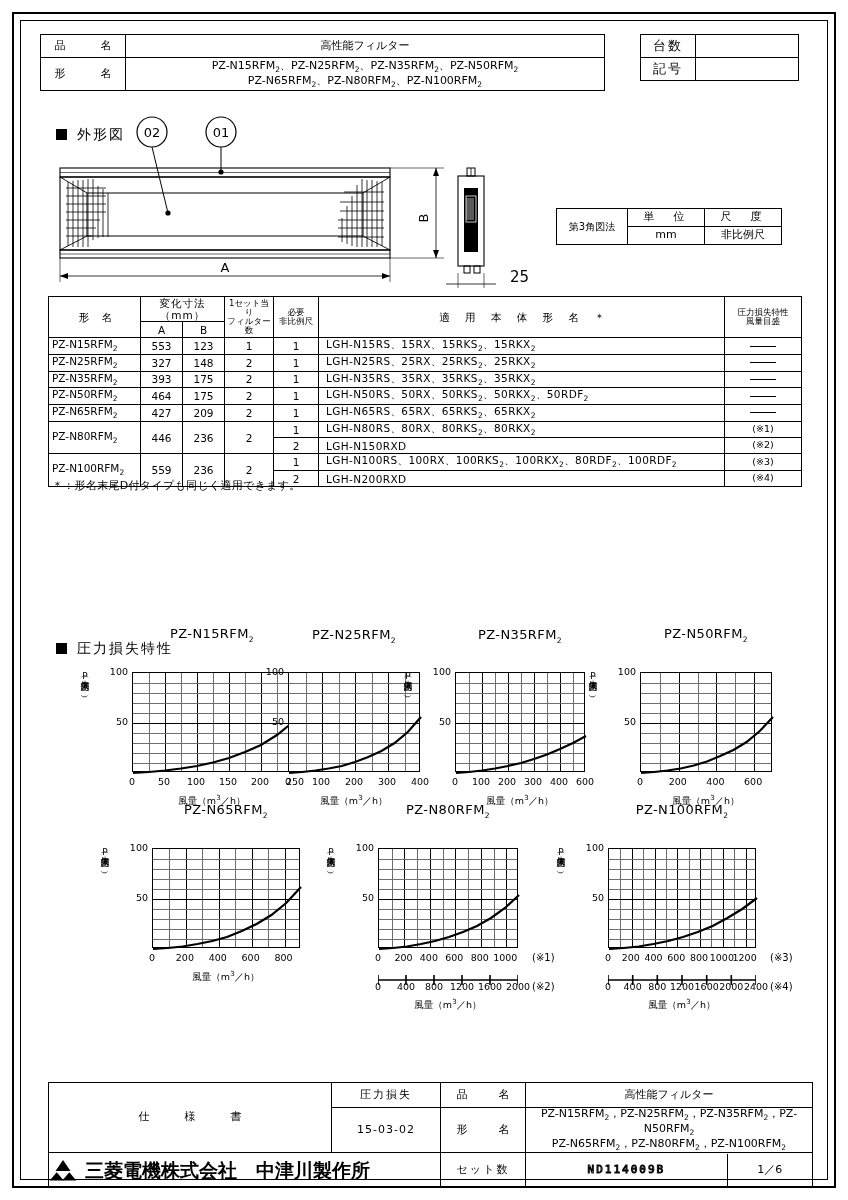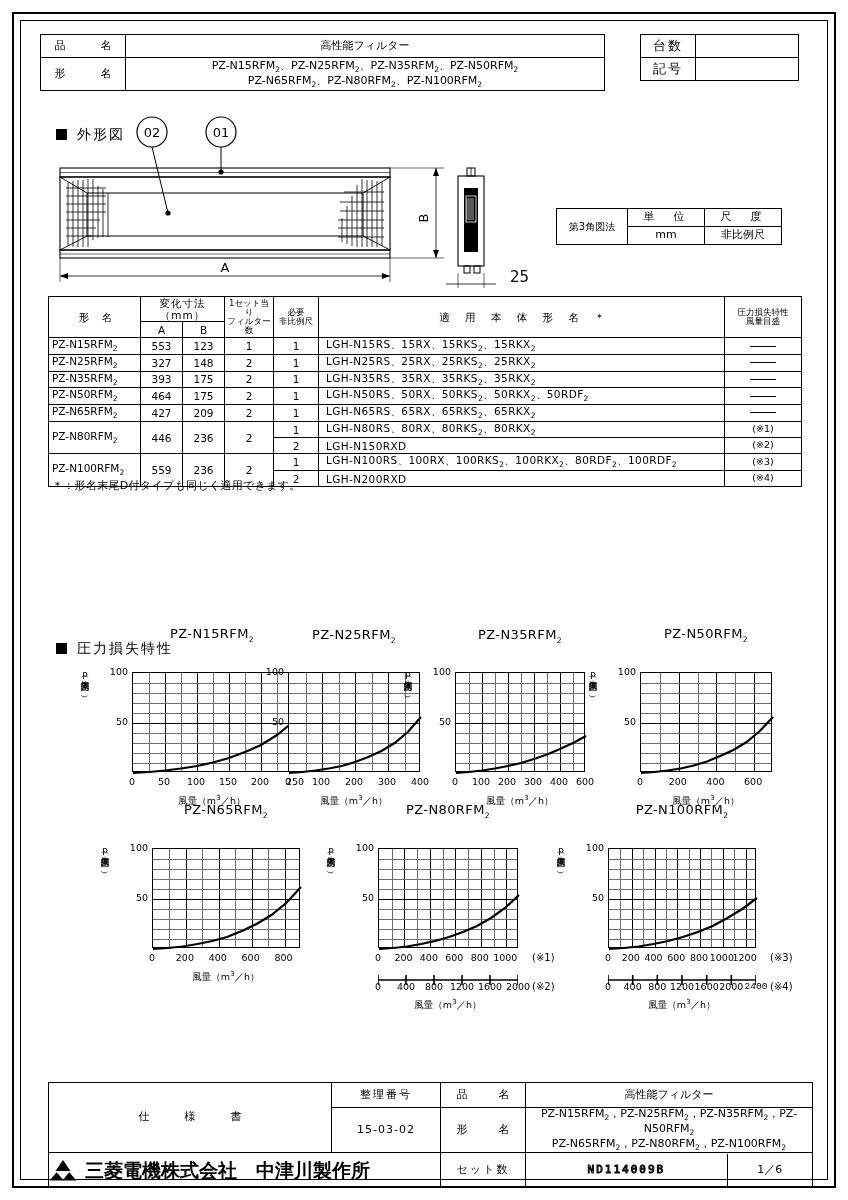--- a/index.html
+++ b/index.html
@@ -622,33 +622,33 @@
         <div class="marknote" style="left: 222px; top: 150px;">(※3)</div>
         <div class="scalebar" style="left: 60px; top: 168px; width: 148px; height: 10px;"><svg width="148" height="10">
             <path d="M0,5 L148,5 M0.0,0 L0.0,10 M24.7,0 L24.7,10 M49.3,0 L49.3,10 M74.0,0 L74.0,10 M98.7,0 L98.7,10 M123.3,0 L123.3,10 M148.0,0 L148.0,10" stroke="#000" stroke-width="1.6" fill="none"></path>
           </svg></div>
         <div class="xtick" style="width: 40px; left: 40px; top: 179px;">0</div>
         <div class="xtick" style="width: 40px; left: 64.6667px; top: 179px;">400</div>
         <div class="xtick" style="width: 40px; left: 89.3333px; top: 179px;">800</div>
         <div class="xtick" style="width: 40px; left: 114px; top: 179px;">1200</div>
         <div class="xtick" style="width: 40px; left: 138.667px; top: 179px;">1600</div>
         <div class="xtick" style="width: 40px; left: 163.333px; top: 179px;">2000</div>
-        <div class="xtick" style="width: 40px; left: 188px; top: 179px; font-family: Liberation Mono, monospace;">2400</div>
+        <div class="xtick" style="width: 40px; left: 188px; top: 179px;">2400</div>
         <div class="marknote" style="left: 222px; top: 179px;">(※4)</div>
         <div class="xaxlabel" style="top: 196px; left: 0px;">風量（m<sup style="font-size:7px">3</sup>／h）</div>
         <div class="yaxlabel" style="left: 6px; top: 50px; height: 92px;">圧力損失（Pa）</div>
       </div>
     </div>
 
 
   <table class="grid pos" id="titleblock">
     <tbody>
         <tr>
       <td class="tb-spec" rowspan="2">仕　様　書</td>
-      <td class="tb-k">整理番号</td>
+      <td class="tb-k">圧力損失</td>
       <td class="tb-k2">品　名</td>
       <td class="tb-v2">高性能フィルター</td>
     </tr>
     <tr>
       <td class="tb-date">15-03-02</td>
       <td class="tb-k2">形　名</td>
       <td class="tb-v2">
         <div>PZ-N15RFM<span class="sub">2</span>，PZ-N25RFM<span class="sub">2</span>，PZ-N35RFM<span class="sub">2</span>，PZ-N50RFM<span class="sub">2</span></div>
         <div>PZ-N65RFM<span class="sub">2</span>，PZ-N80RFM<span class="sub">2</span>，PZ-N100RFM<span class="sub">2</span></div>
       </td>

